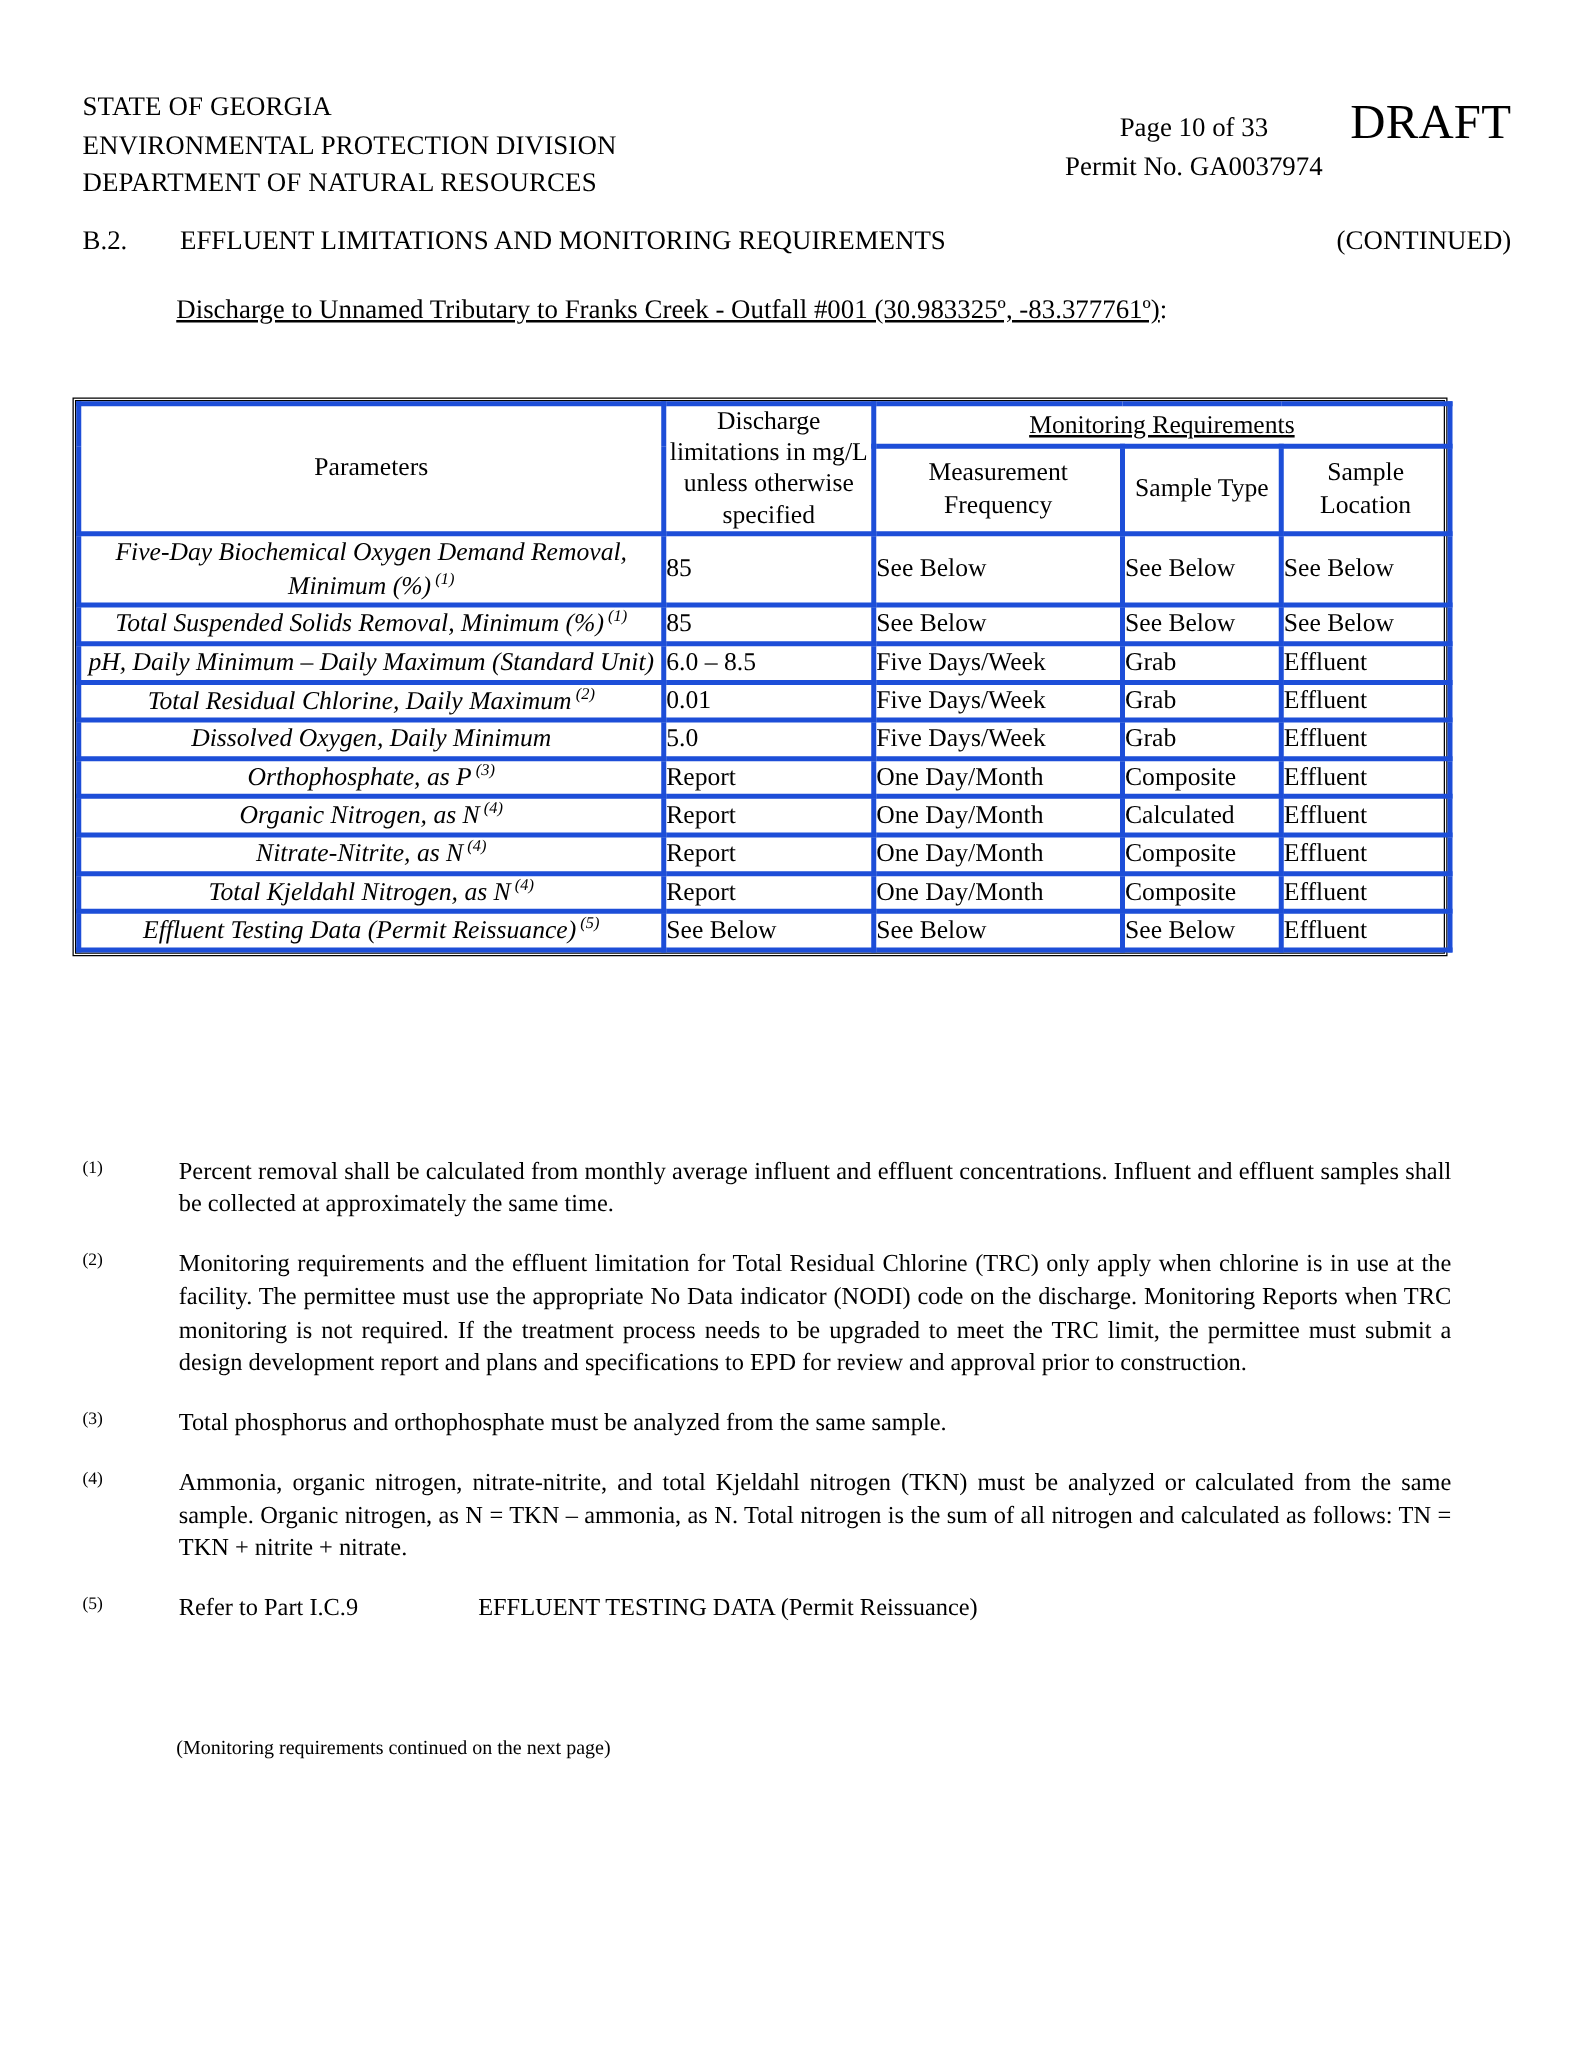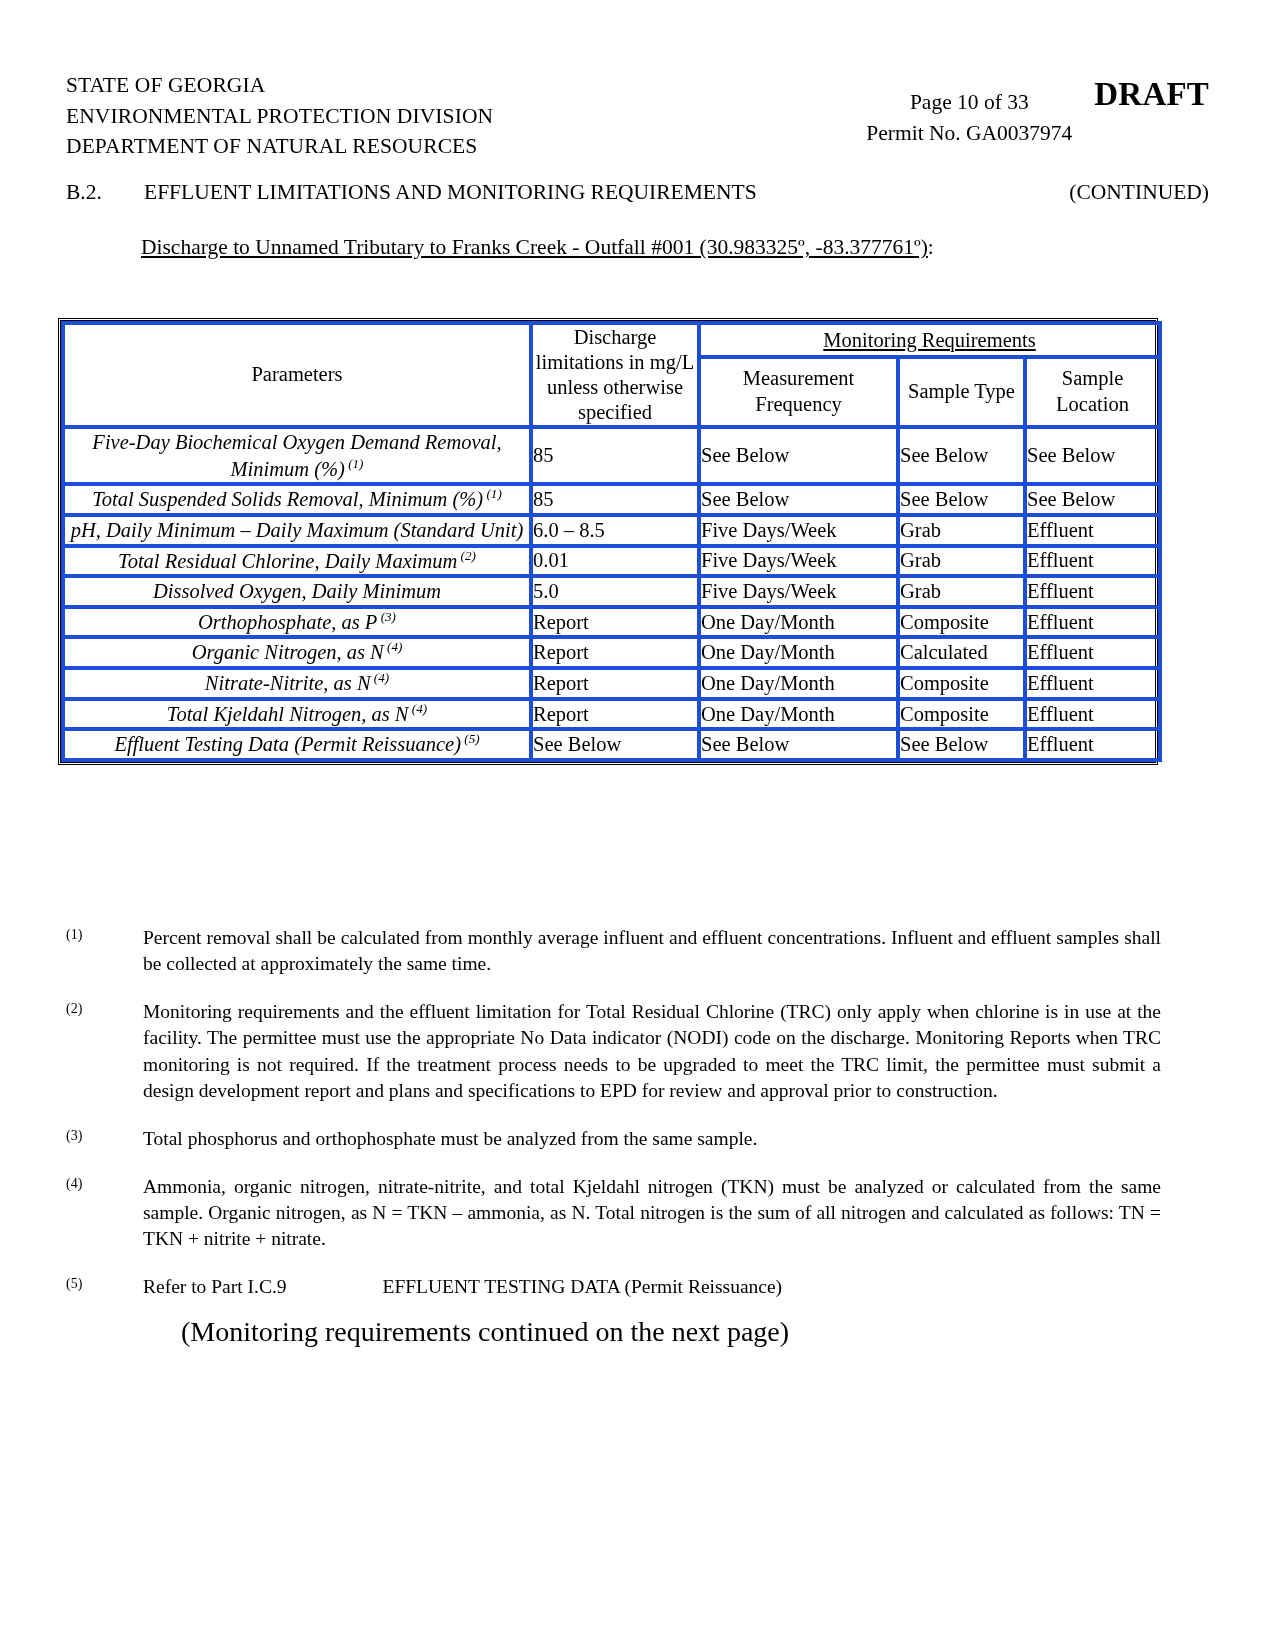--- a/index.html
+++ b/index.html
@@ -46,22 +46,22 @@
   }
   .header-right-lines {
     font-size: 21.5px;
     line-height: 1.42;
     text-align: center;
     white-space: nowrap;
     padding-right: 22px;
     padding-top: 1px;
   }
   .draft-word {
-    font-size: 33px;
-    font-weight: bold;
+    font-size: 39px;
+    font-weight: normal;
     line-height: 1;
     letter-spacing: 0.2px;
     margin-top: -8px;
   }
 
   
   .section-heading {
     position: absolute;
     top: 180px;
     left: 66px;
@@ -159,25 +159,24 @@
   .fn-body {
     flex: 1;
     text-align: justify;
     line-height: 1.34;
   }
   .fn-body.nojust { text-align: left; }
   .fn-tab { display: inline-block; width: 96px; }
 
   .continued-note {
     position: absolute;
-    top: 1316px;
+    top: 1390px;
     left: 141px;
-    font-size: 28px;
-    white-space: nowrap;
-    margin-left: 40px;
+    font-size: 16px;
+    white-space: nowrap;
   }
 </style>
 </head>
 <body>
 
 <div class="page">
 
   <div class="header">
     <div class="header-left">
       <div>STATE OF GEORGIA</div>

